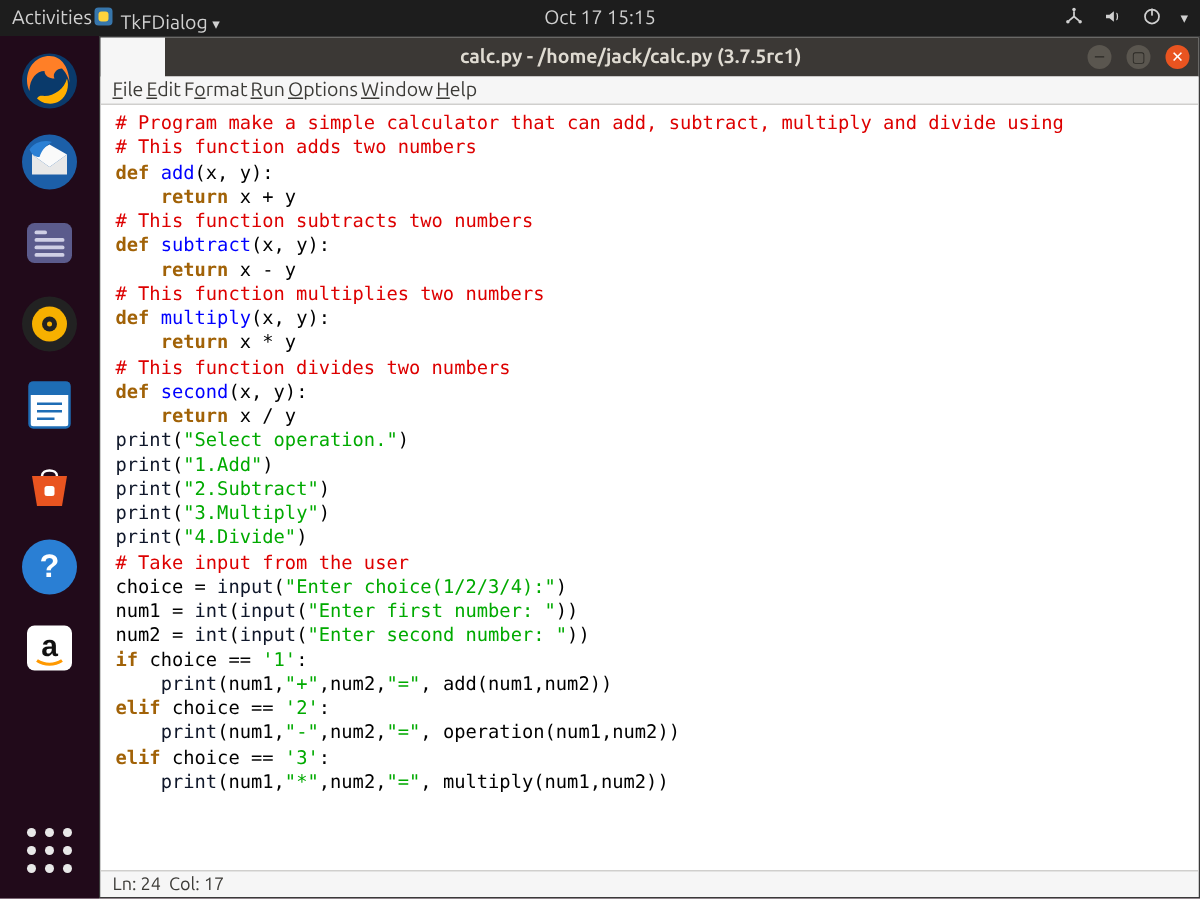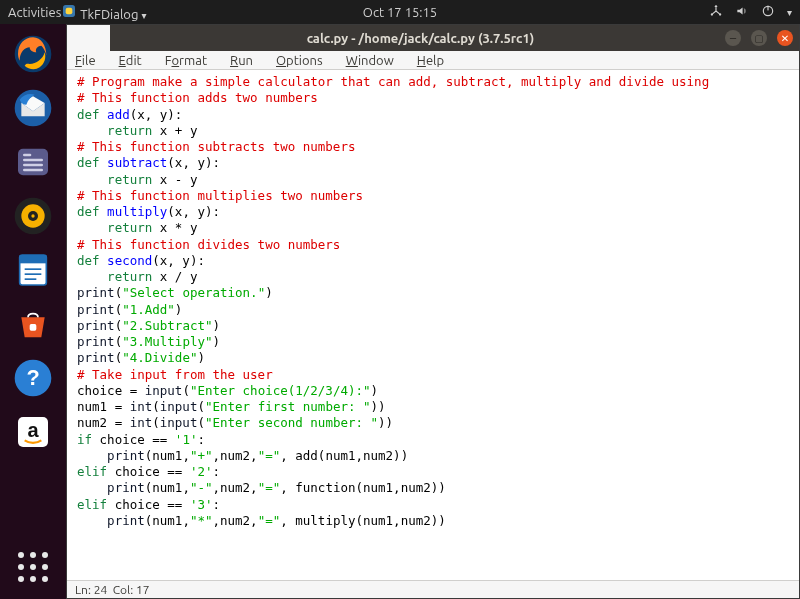--- a/index.html
+++ b/index.html
@@ -75,40 +75,40 @@
     .titlebar .win-controls { display: flex; gap: 10px; align-items: center; }
     .win-controls .btn { width: 16px; height: 16px; border-radius: 50%; display:flex;align-items:center;justify-content:center; font-size:10px;}
     .win-controls .min, .win-controls .max { background: #5a564f; color:#2a2824; }
     .win-controls .close { background: #e95420; color:#fff; }
 
     .menubar {
       background: #f6f6f6;
       padding: 2px 8px;
       border-bottom: 1px solid #d0cfcd;
       display: flex;
-      gap: 23px;
+      gap: 2px;
       font-size: 13px;
       color: #3c3b37;
     }
     .menubar span { cursor: pointer; }
     .menubar span u { text-decoration: underline; }
 
     .editor {
       flex: 1;
       background: #fff;
       padding: 4px 10px;
       font-family: "DejaVu Sans Mono", Menlo, Consolas, monospace;
       font-size: 12.5px;
       line-height: 1.3;
       white-space: pre;
       overflow: hidden;
       color: #000;
     }
     .tok-comment { color: #dd0000; }
-    .tok-keyword { color: #15803d; }
+    .tok-keyword { color: #a16207; font-weight: bold; }
     .tok-builtin { color: #0f172a; }
     .tok-def     { color: #0000ff; }
     .tok-string  { color: #00aa00; }
 
     .statusbar {
       background: #f6f6f6;
       border-top: 1px solid #d0cfcd;
       font-size: 12px;
       padding: 2px 8px;
       text-align: left;
@@ -267,20 +267,20 @@
 <span class="tok-builtin">print</span><span>(</span><span class="tok-string">"2.Subtract"</span><span>)</span>
 <span class="tok-builtin">print</span><span>(</span><span class="tok-string">"3.Multiply"</span><span>)</span>
 <span class="tok-builtin">print</span><span>(</span><span class="tok-string">"4.Divide"</span><span>)</span>
 <span class="tok-comment"># Take input from the user</span>
 <span>choice = </span><span class="tok-builtin">input</span><span>(</span><span class="tok-string">"Enter choice(1/2/3/4):"</span><span>)</span>
 <span>num1 = </span><span class="tok-builtin">int</span><span>(</span><span class="tok-builtin">input</span><span>(</span><span class="tok-string">"Enter first number: "</span><span>))</span>
 <span>num2 = </span><span class="tok-builtin">int</span><span>(</span><span class="tok-builtin">input</span><span>(</span><span class="tok-string">"Enter second number: "</span><span>))</span>
 <span class="tok-keyword">if</span><span> choice == </span><span class="tok-string">'1'</span><span>:</span>
 <span>    </span><span class="tok-builtin">print</span><span>(num1,</span><span class="tok-string">"+"</span><span>,num2,</span><span class="tok-string">"="</span><span>, </span><span>add(num1,num2))</span>
 <span class="tok-keyword">elif</span><span> choice == </span><span class="tok-string">'2'</span><span>:</span>
-<span>    </span><span class="tok-builtin">print</span><span>(num1,</span><span class="tok-string">"-"</span><span>,num2,</span><span class="tok-string">"="</span><span>, </span><span>function(num1,num2))</span>
+<span>    </span><span class="tok-builtin">print</span><span>(num1,</span><span class="tok-string">"-"</span><span>,num2,</span><span class="tok-string">"="</span><span>, </span><span>operation(num1,num2))</span>
 <span class="tok-keyword">elif</span><span> choice == </span><span class="tok-string">'3'</span><span>:</span>
 <span>    </span><span class="tok-builtin">print</span><span>(num1,</span><span class="tok-string">"*"</span><span>,num2,</span><span class="tok-string">"="</span><span>, </span><span>multiply(num1,num2))</span></div>
 
   <div class="statusbar">
     <span>Ln: 24</span>&nbsp;&nbsp;<span>Col: 17</span>
   </div>
 </div>
 
 </body></html>

